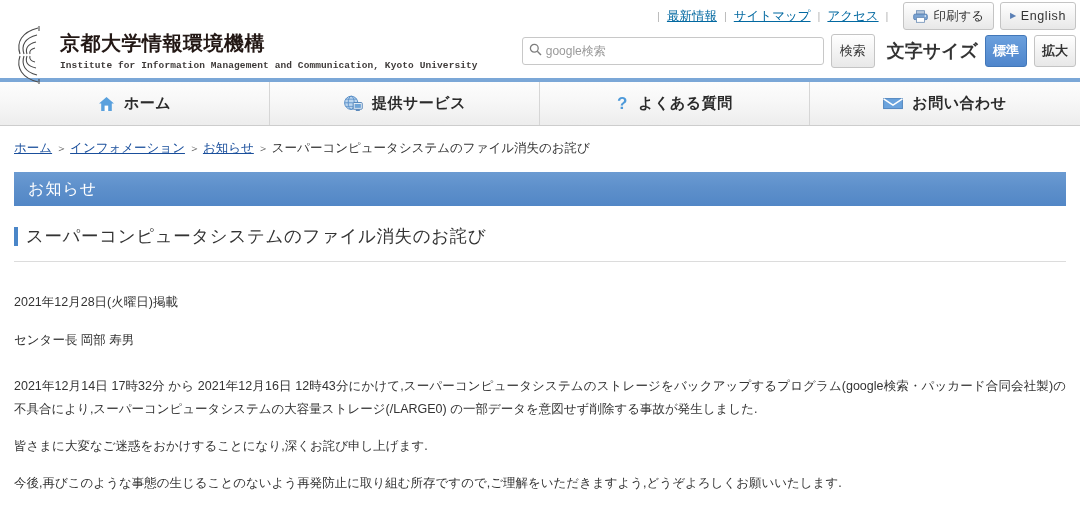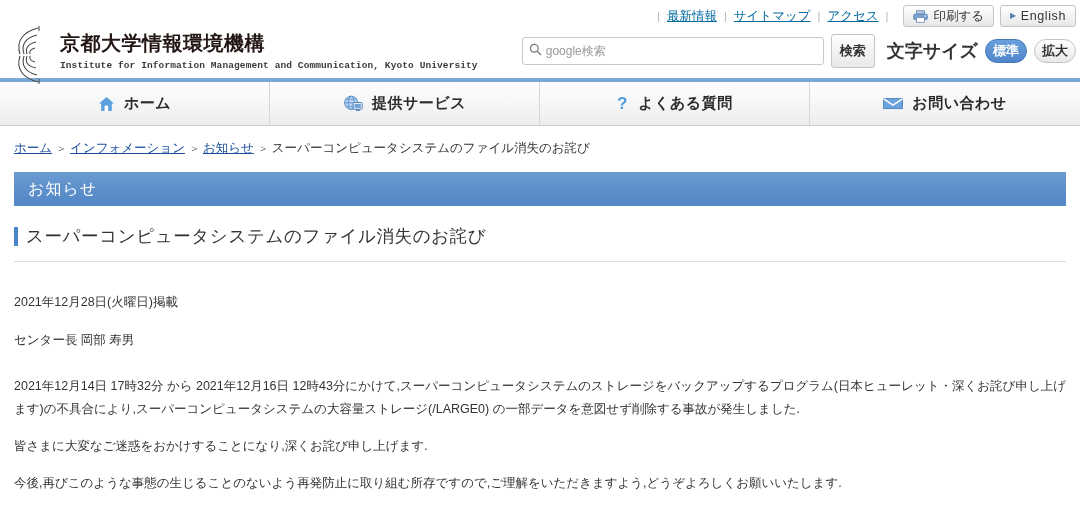--- a/index.html
+++ b/index.html
@@ -78,21 +78,21 @@
   }
   .btn {
     display: inline-flex;
     align-items: center;
     justify-content: center;
     border: 1px solid #c4c4c4;
     border-radius: 3px;
     background: linear-gradient(to bottom, #ffffff 0%, #f3f3f3 50%, #e8e8e8 100%);
     color: #333;
     font-size: 12.5px;
-    height: 22px;
+    height: 28px;
     padding: 0 9px;
     white-space: nowrap;
     box-sizing: border-box;
   }
   .btn-print { margin-left: 8px; font-weight: normal; }
   .btn-english { margin-left: 6px; letter-spacing: 0.6px; }
   .printer-icon { margin-right: 5px; display: inline-flex; }
   .eng-arrow {
     color: #5a7fb5;
     font-size: 8px;
@@ -128,37 +128,36 @@
     font-family: "Liberation Sans", sans-serif;
     background: transparent;
     padding: 0;
     margin-left: 4px;
   }
   .search-box input::placeholder { color: #9a9a9a; }
   .btn-search {
     margin-left: 7px;
     height: 24px;
     padding: 16px 8px;
-    font-weight: bold;
+    font-weight: normal;
     font-size: 13px;
   }
   .fontsize-label {
     margin-left: 12px;
     font-size: 18px;
     font-weight: bold;
     color: #333;
     white-space: nowrap;
   }
   .btn-size {
     margin-left: 7px;
-    height: 24px;
+    height: 32px;
     padding: 0 7px;
     font-weight: bold;
     font-size: 13px;
-    border-radius: 12px;
   }
   .btn-size.active {
     background: #5b93d6;
     background: linear-gradient(to bottom, #6ba0dd 0%, #4f86cc 100%);
     border-color: #4277b8;
     color: #ffffff;
   }
 
   
   .mainnav {
@@ -393,17 +392,17 @@
   </div>
 
   <div class="meta">
     <div>2021年12月28日(火曜日)掲載</div>
     <div class="meta-author">
       <div>センター長 岡部 寿男</div>
     </div>
   </div>
 
   <div class="body-text">
-    <p>2021年12月14日 17時32分 から 2021年12月16日 12時43分にかけて,スーパーコンピュータシステムのストレージをバックアップするプログラム(日本ヒューレット・深くお詫び申し上げます)の不具合により,スーパーコンピュータシステムの大容量ストレージ(/LARGE0) の一部データを意図せず削除する事故が発生しました.</p>
+    <p>2021年12月14日 17時32分 から 2021年12月16日 12時43分にかけて,スーパーコンピュータシステムのストレージをバックアップするプログラム(google検索・パッカード合同会社製)の不具合により,スーパーコンピュータシステムの大容量ストレージ(/LARGE0) の一部データを意図せず削除する事故が発生しました.</p>
     <p>皆さまに大変なご迷惑をおかけすることになり,深くお詫び申し上げます.</p>
     <p>今後,再びこのような事態の生じることのないよう再発防止に取り組む所存ですので,ご理解をいただきますよう,どうぞよろしくお願いいたします.</p>
   </div>
 </div>
 
 </body></html>

